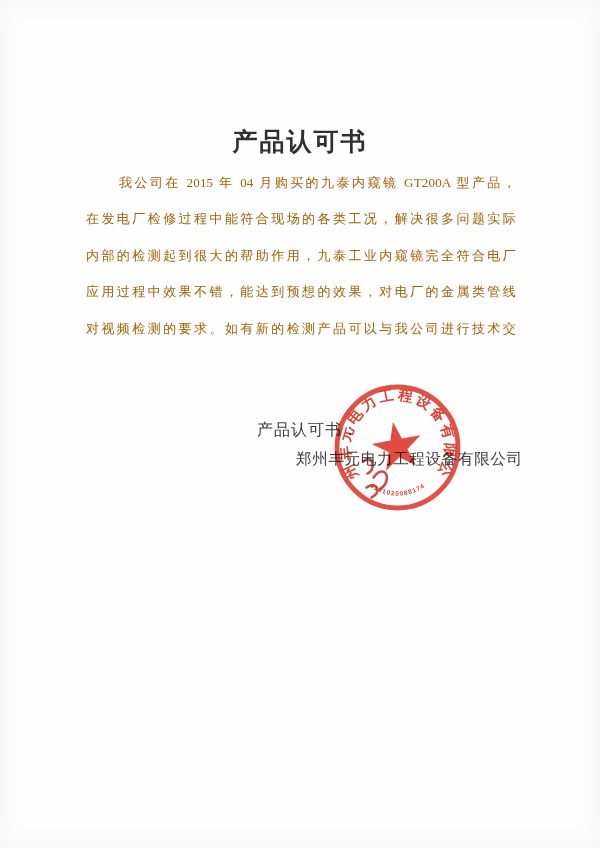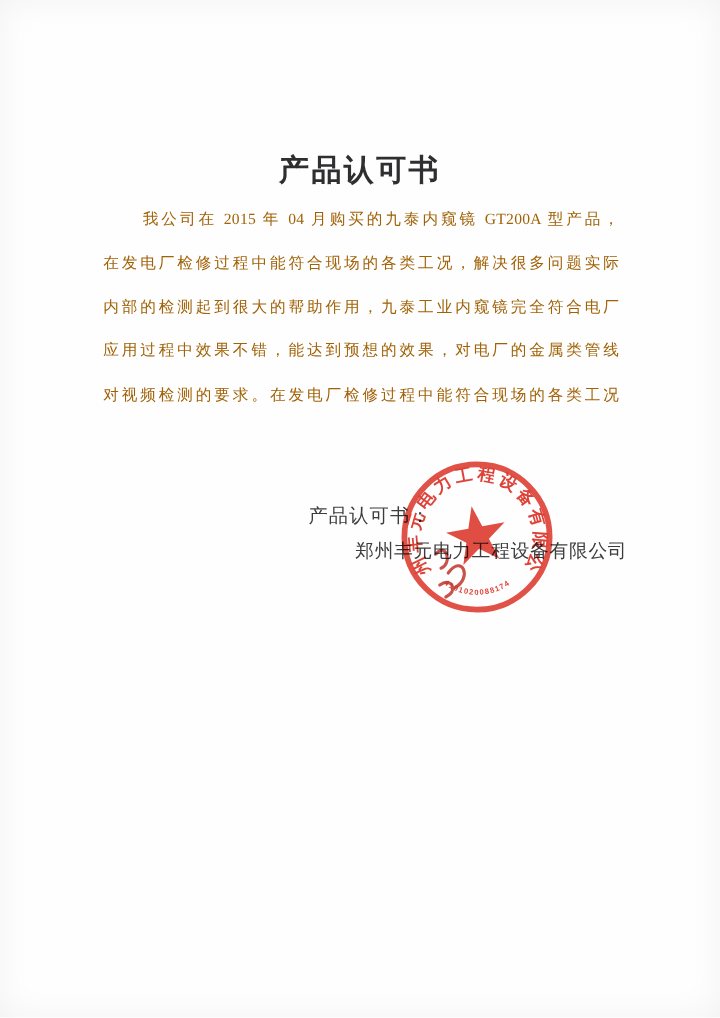--- a/index.html
+++ b/index.html
@@ -35,21 +35,21 @@
 
 <div class="page">
 
   <h1 class="title">产品认可书</h1>
 
   <div class="body-block">
     <div class="bline indent">我公司在 2015 年 04 月购买的九泰内窥镜 GT200A 型产品，</div>
     <div class="bline">在发电厂检修过程中能符合现场的各类工况，解决很多问题实际</div>
     <div class="bline">内部的检测起到很大的帮助作用，九泰工业内窥镜完全符合电厂</div>
     <div class="bline">应用过程中效果不错，能达到预想的效果，对电厂的金属类管线</div>
-    <div class="bline">对视频检测的要求。在发电厂检修过程中能符合现场的各类工况</div>
+    <div class="bline">对视频检测的要求。如有新的检测产品可以与我公司进行技术交</div>
   </div>
 
   <div class="sig-label">产品认可书：</div>
 
   <div class="sig-company">郑州丰元电力工程设备有限公司</div>
 
 
   <svg class="stamp" viewBox="-70.5 -70.5 141 141" xmlns="http://www.w3.org/2000/svg" aria-hidden="true">
 
     <circle cx="0" cy="0" r="60.5" fill="none" stroke="#dd382d" stroke-width="4.8" opacity="0.92"></circle>

